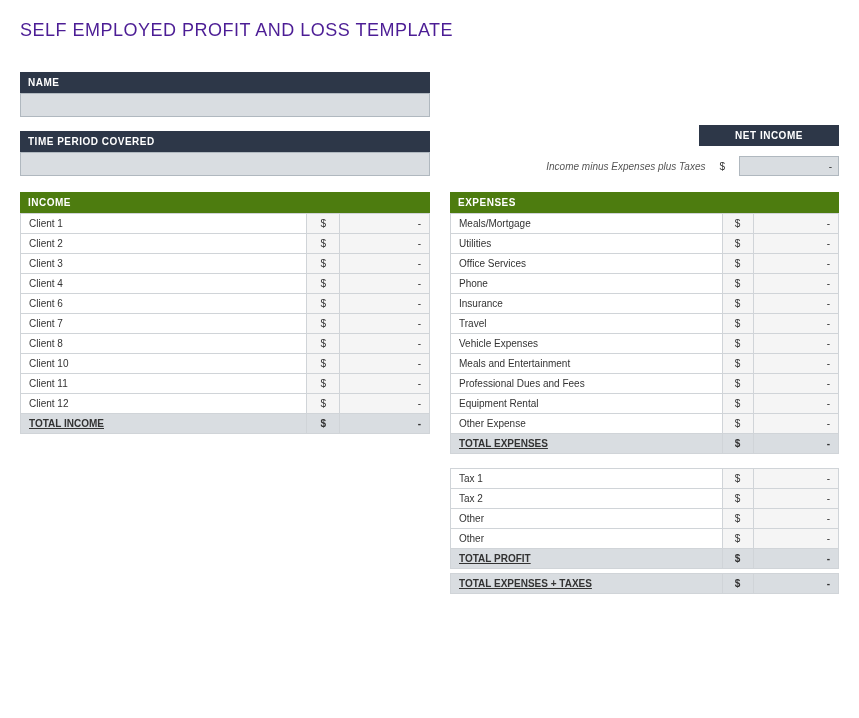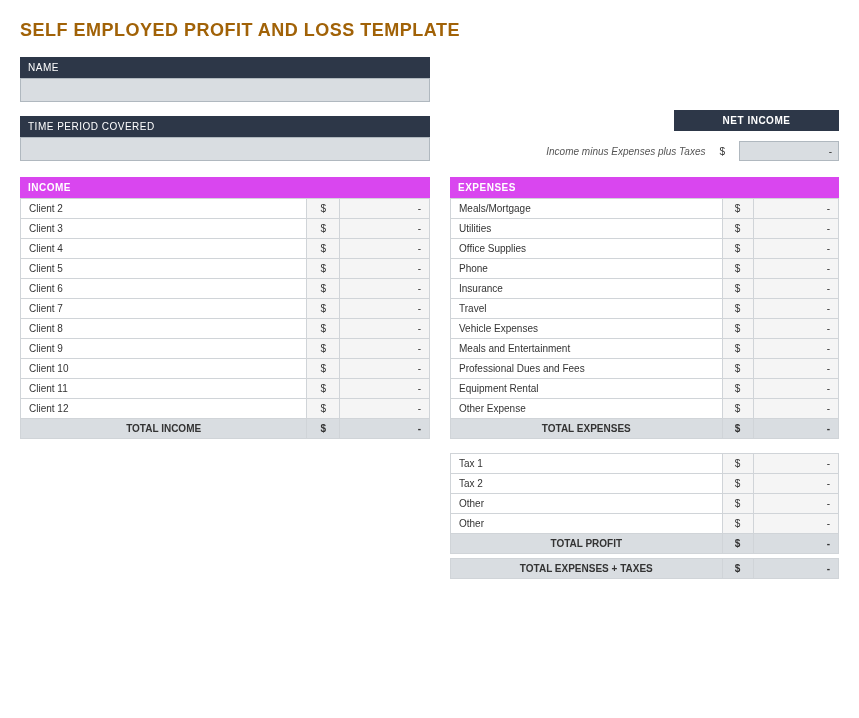--- a/index.html
+++ b/index.html
@@ -6,23 +6,23 @@
     body {
       font-family: Arial, sans-serif;
       font-size: 11px;
       background: #fff;
       padding: 20px;
       color: #333;
     }
 
     .page-title {
       font-size: 18px;
-      font-weight: bold;
-      color: #a16207;
-      margin-bottom: 16px;
+      font-weight: normal;
+      color: #4c1d95;
+      margin-bottom: 31px;
       letter-spacing: 0.5px;
     }
 
     .top-section {
       display: flex;
       gap: 20px;
       margin-bottom: 16px;
     }
 
     .left-top {
@@ -34,21 +34,21 @@
       display: flex;
       flex-direction: column;
       align-items: flex-end;
       justify-content: flex-end;
     }
 
     .field-label {
       background: #2d3748;
       color: #fff;
       font-size: 10px;
-      font-weight: normal;
+      font-weight: bold;
       padding: 5px 8px;
       letter-spacing: 0.5px;
     }
 
     .field-input {
       background: #d9dde1;
       height: 24px;
       width: 100%;
       border: 1px solid #b0b8bf;
     }
@@ -58,21 +58,21 @@
     }
 
     .net-income-label {
       background: #2d3748;
       color: #fff;
       font-size: 10px;
       font-weight: bold;
       padding: 5px 20px;
       letter-spacing: 0.5px;
       text-align: center;
-      width: 165px;
+      width: 140px;
     }
 
     .net-income-row {
       display: flex;
       align-items: center;
       justify-content: flex-end;
       gap: 14px;
       margin-top: 4px;
     }
 
@@ -105,21 +105,21 @@
 
     .left-main {
       flex: 0 0 410px;
     }
 
     .right-main {
       flex: 1;
     }
 
     .section-header {
-      background: #d946ef;
+      background: #4d7c0f;
       color: #fff;
       font-size: 10px;
       font-weight: bold;
       padding: 5px 8px;
       letter-spacing: 0.5px;
     }
 
     table {
       width: 100%;
       border-collapse: collapse;
@@ -148,21 +148,22 @@
       background: #f5f5f5;
     }
 
     .total-row td {
       background: #d9dde1;
       font-weight: bold;
       font-size: 10px;
     }
 
     .total-label {
-      text-align: center;
+      text-align: left;
+      text-decoration: underline;
     }
 
     .spacer {
       height: 14px;
     }
   </style>
 </head>
 <body>
 
 <div class="page-title">SELF EMPLOYED PROFIT AND LOSS TEMPLATE</div>
@@ -187,56 +188,51 @@
   </div>
 </div>
 
 <div class="main-section">
 
   <div class="left-main">
     <div class="section-header">INCOME</div>
     <table>
       <tbody id="income-rows">
           <tr>
+      <td class="label-cell">Client 1</td>
+      <td class="symbol-cell">$</td>
+      <td class="value-cell">-</td>
+    </tr>
+          <tr>
       <td class="label-cell">Client 2</td>
       <td class="symbol-cell">$</td>
       <td class="value-cell">-</td>
     </tr>
           <tr>
       <td class="label-cell">Client 3</td>
       <td class="symbol-cell">$</td>
       <td class="value-cell">-</td>
     </tr>
           <tr>
       <td class="label-cell">Client 4</td>
       <td class="symbol-cell">$</td>
       <td class="value-cell">-</td>
     </tr>
           <tr>
-      <td class="label-cell">Client 5</td>
-      <td class="symbol-cell">$</td>
-      <td class="value-cell">-</td>
-    </tr>
-          <tr>
       <td class="label-cell">Client 6</td>
       <td class="symbol-cell">$</td>
       <td class="value-cell">-</td>
     </tr>
           <tr>
       <td class="label-cell">Client 7</td>
       <td class="symbol-cell">$</td>
       <td class="value-cell">-</td>
     </tr>
           <tr>
       <td class="label-cell">Client 8</td>
-      <td class="symbol-cell">$</td>
-      <td class="value-cell">-</td>
-    </tr>
-          <tr>
-      <td class="label-cell">Client 9</td>
       <td class="symbol-cell">$</td>
       <td class="value-cell">-</td>
     </tr>
           <tr>
       <td class="label-cell">Client 10</td>
       <td class="symbol-cell">$</td>
       <td class="value-cell">-</td>
     </tr>
           <tr>
       <td class="label-cell">Client 11</td>
@@ -268,21 +264,21 @@
       <td class="label-cell">Meals/Mortgage</td>
       <td class="symbol-cell">$</td>
       <td class="value-cell">-</td>
     </tr>
           <tr>
       <td class="label-cell">Utilities</td>
       <td class="symbol-cell">$</td>
       <td class="value-cell">-</td>
     </tr>
           <tr>
-      <td class="label-cell">Office Supplies</td>
+      <td class="label-cell">Office Services</td>
       <td class="symbol-cell">$</td>
       <td class="value-cell">-</td>
     </tr>
           <tr>
       <td class="label-cell">Phone</td>
       <td class="symbol-cell">$</td>
       <td class="value-cell">-</td>
     </tr>
           <tr>
       <td class="label-cell">Insurance</td>

